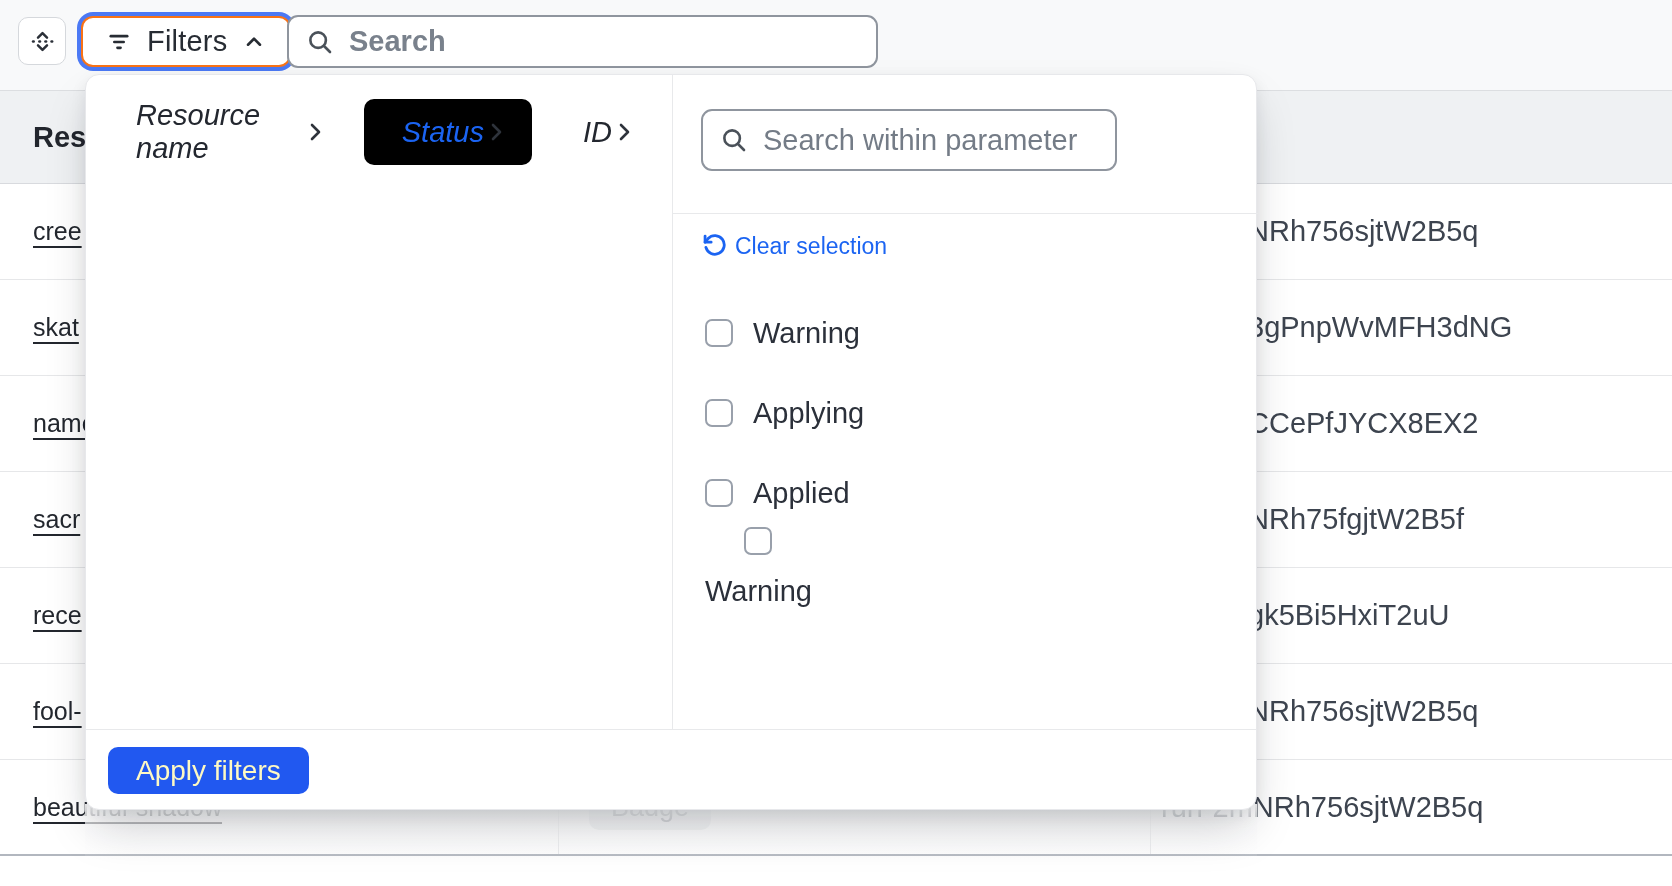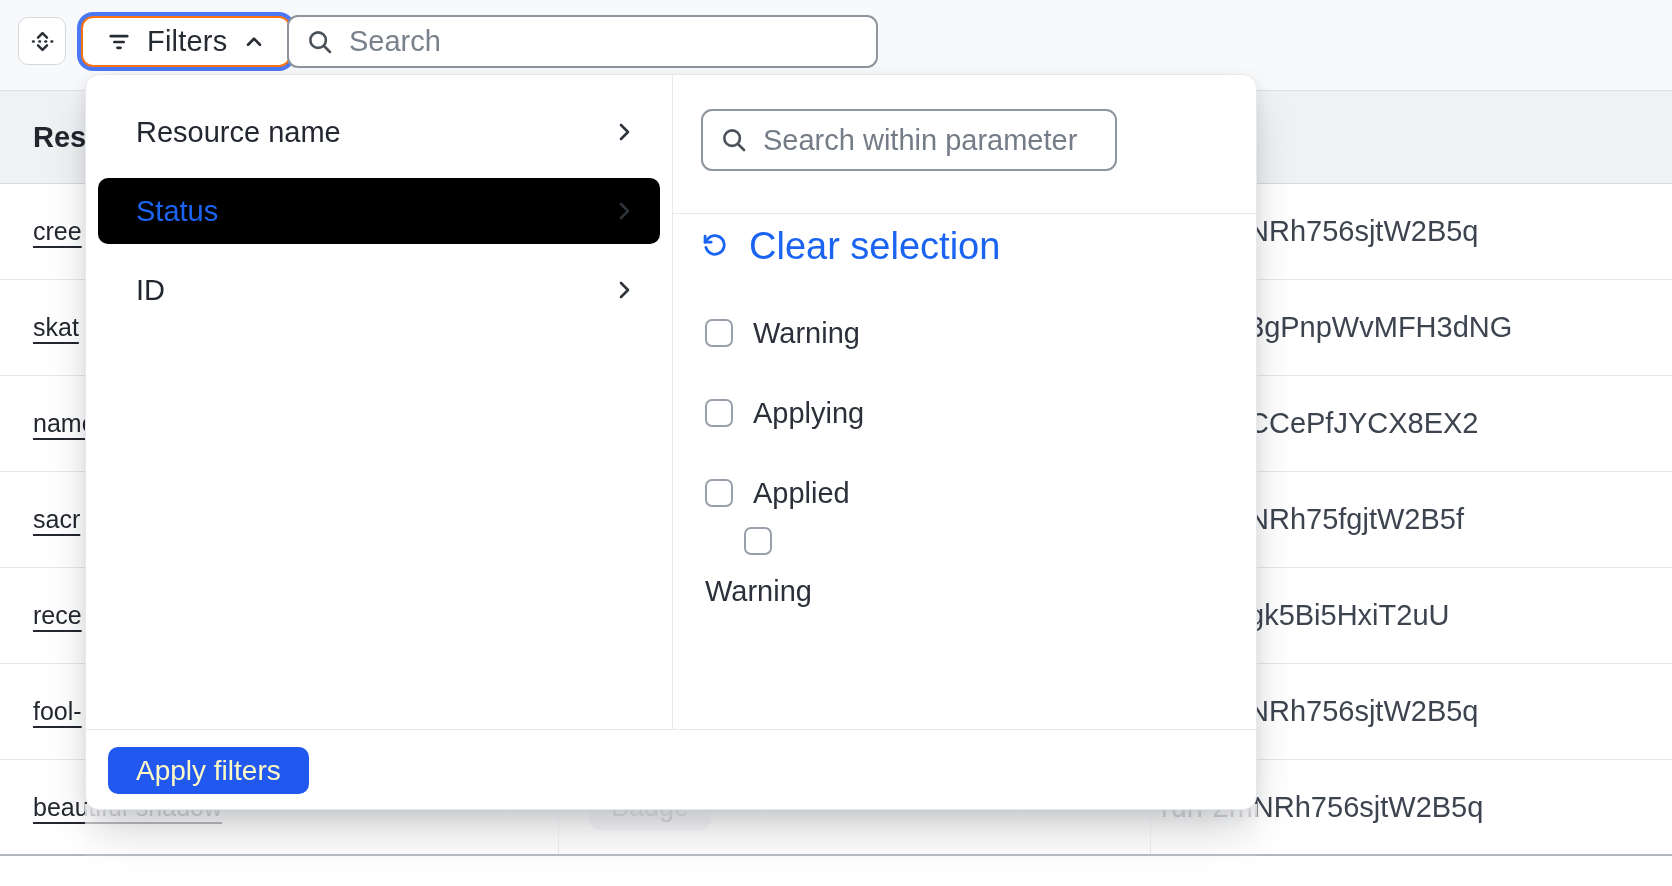--- a/index.html
+++ b/index.html
@@ -11,21 +11,21 @@
   .toolbar { position:absolute; left:0; top:0; width:1672px; height:90px; background:#f8f9fa; }
   .icon-btn { position:absolute; left:18px; top:17px; width:48px; height:48px; background:#fff;
               border:1.5px solid #d5d8dc; border-radius:10px; display:flex; align-items:center; justify-content:center; cursor:pointer; }
   .filters-btn { position:absolute; left:81px; top:16px; height:51px; background:#fff;
                  border:2px solid #f97316; border-radius:12px; box-shadow:0 0 0 4px #4b79f5;
                  display:flex; align-items:center; gap:14px; padding:0 22px; cursor:pointer; }
   .filters-btn .lbl { font-size:29px; color:#272c33; font-weight:500; letter-spacing:.2px; }
   .search-wrap { position:absolute; left:287px; top:15px; width:591px; height:53px; background:#fff;
                  border:2px solid #8f959e; border-radius:11px; display:flex; align-items:center; padding:0 16px; gap:14px; }
   .search-wrap input { border:none; outline:none; font-size:29px; color:#4d7c0f; width:100%;
-                       font-family:inherit; background:transparent; }
+                       font-family:inherit; background:transparent;font-weight:bold; }
   .search-wrap input::placeholder { color:#79818c; }
 
   
   .table { position:absolute; left:0; top:90px; width:1672px; }
   .thead { display:flex; height:94px; background:#eff1f3; border-top:1px solid #dcdee1; border-bottom:1px solid #d8dade; }
   .thead .cell { display:flex; align-items:center; font-weight:bold; font-size:29px; color:#22262d; }
   .trow { display:flex; height:96px; border-bottom:1px solid #e6e7e9; background:#fff; }
   .trow:last-child { border-bottom:2px solid #b2b7bf; }
   .cell { flex:none; display:flex; align-items:center; overflow:hidden; }
   .c1 { width:558px; padding-left:33px; }
@@ -42,36 +42,36 @@
 
   
   .panel-fade { position:absolute; left:85px; top:804px; width:1172px; height:56px; z-index:40; pointer-events:none;
                 background:linear-gradient(180deg, rgba(255,255,255,.97) 0%, rgba(252,252,253,.6) 45%, rgba(255,255,255,0) 100%); }
 
   
   .panel { position:absolute; left:85px; top:74px; width:1172px; height:736px; background:#fff; z-index:50;
            border:1px solid #e7e8eb; border-radius:14px;
            box-shadow:0 24px 48px -10px rgba(18,23,33,.22), 0 6px 16px rgba(18,23,33,.08); }
   .panel-menu { position:absolute; left:0; top:0; width:587px; height:654px; border-right:1px solid #e8e9eb;
-                padding:24px 12px 0 12px; display:flex; flex-direction:column; gap:13px; }
+                padding:24px 12px 0 12px; display:flex; flex-direction:row; gap:13px;font-style:italic; }
   .menu-item { height:66px; border-radius:10px; display:flex; align-items:center; justify-content:space-between;
                padding:0 24px 0 38px; cursor:pointer; }
   .menu-item .mlabel { font-size:29px; color:#23272f; }
   .menu-item.selected { background:#000000;text-align:right; }
   .menu-item.selected .mlabel { color:#1b64f2; }
 
   .param-pane { position:absolute; left:587px; top:0; width:585px; height:654px; }
   .param-search { position:absolute; left:28px; top:34px; width:416px; height:62px; background:#fff;
                   border:2px solid #8f959e; border-radius:11px; display:flex; align-items:center; padding:0 16px; gap:14px; }
   .param-search input { border:none; outline:none; font-size:29px; color:#2a2f36; width:100%;
                         font-family:inherit; background:transparent; }
   .param-search input::placeholder { color:#747c87; }
   .param-divider { position:absolute; left:0; top:138px; width:585px; height:1px; background:#e8e9eb; }
-  .clear-selection { position:absolute; left:28px; top:148px; height:46px; display:flex; align-items:center; gap:20px;
-                     color:#1b64f2; font-size:38px; cursor:pointer; }
+  .clear-selection { position:absolute; left:28px; top:148px; height:46px; display:flex; align-items:center; gap:6px;
+                     color:#1b64f2; font-size:23px; cursor:pointer; }
   .opt-row { position:absolute; left:32px; height:40px; display:flex; align-items:center; gap:20px; cursor:pointer; }
   .cb { width:28px; height:28px; border:2px solid #99a0ab; border-radius:7px; background:#fff; flex:none; }
   .opt-label { font-size:29px; color:#2b303a; }
 
   .panel-footer-divider { position:absolute; left:0; top:654px; width:1170px; height:1px; background:#e8e9eb; }
   .btn-apply { position:absolute; left:22px; top:672px; height:47px; background:#2158f0; color:#fef9c3;
                border:none; border-radius:10px; font-size:28px; font-family:inherit; padding:0 28px; cursor:pointer; }
   .btn-clear { position:absolute; left:240px; top:672px; height:47px; background:#fdfdfd; color:#2e333b;
                border:1.5px solid #d2d5da; border-radius:10px; font-size:28px; font-family:inherit; padding:0 28px; cursor:pointer; }
 

